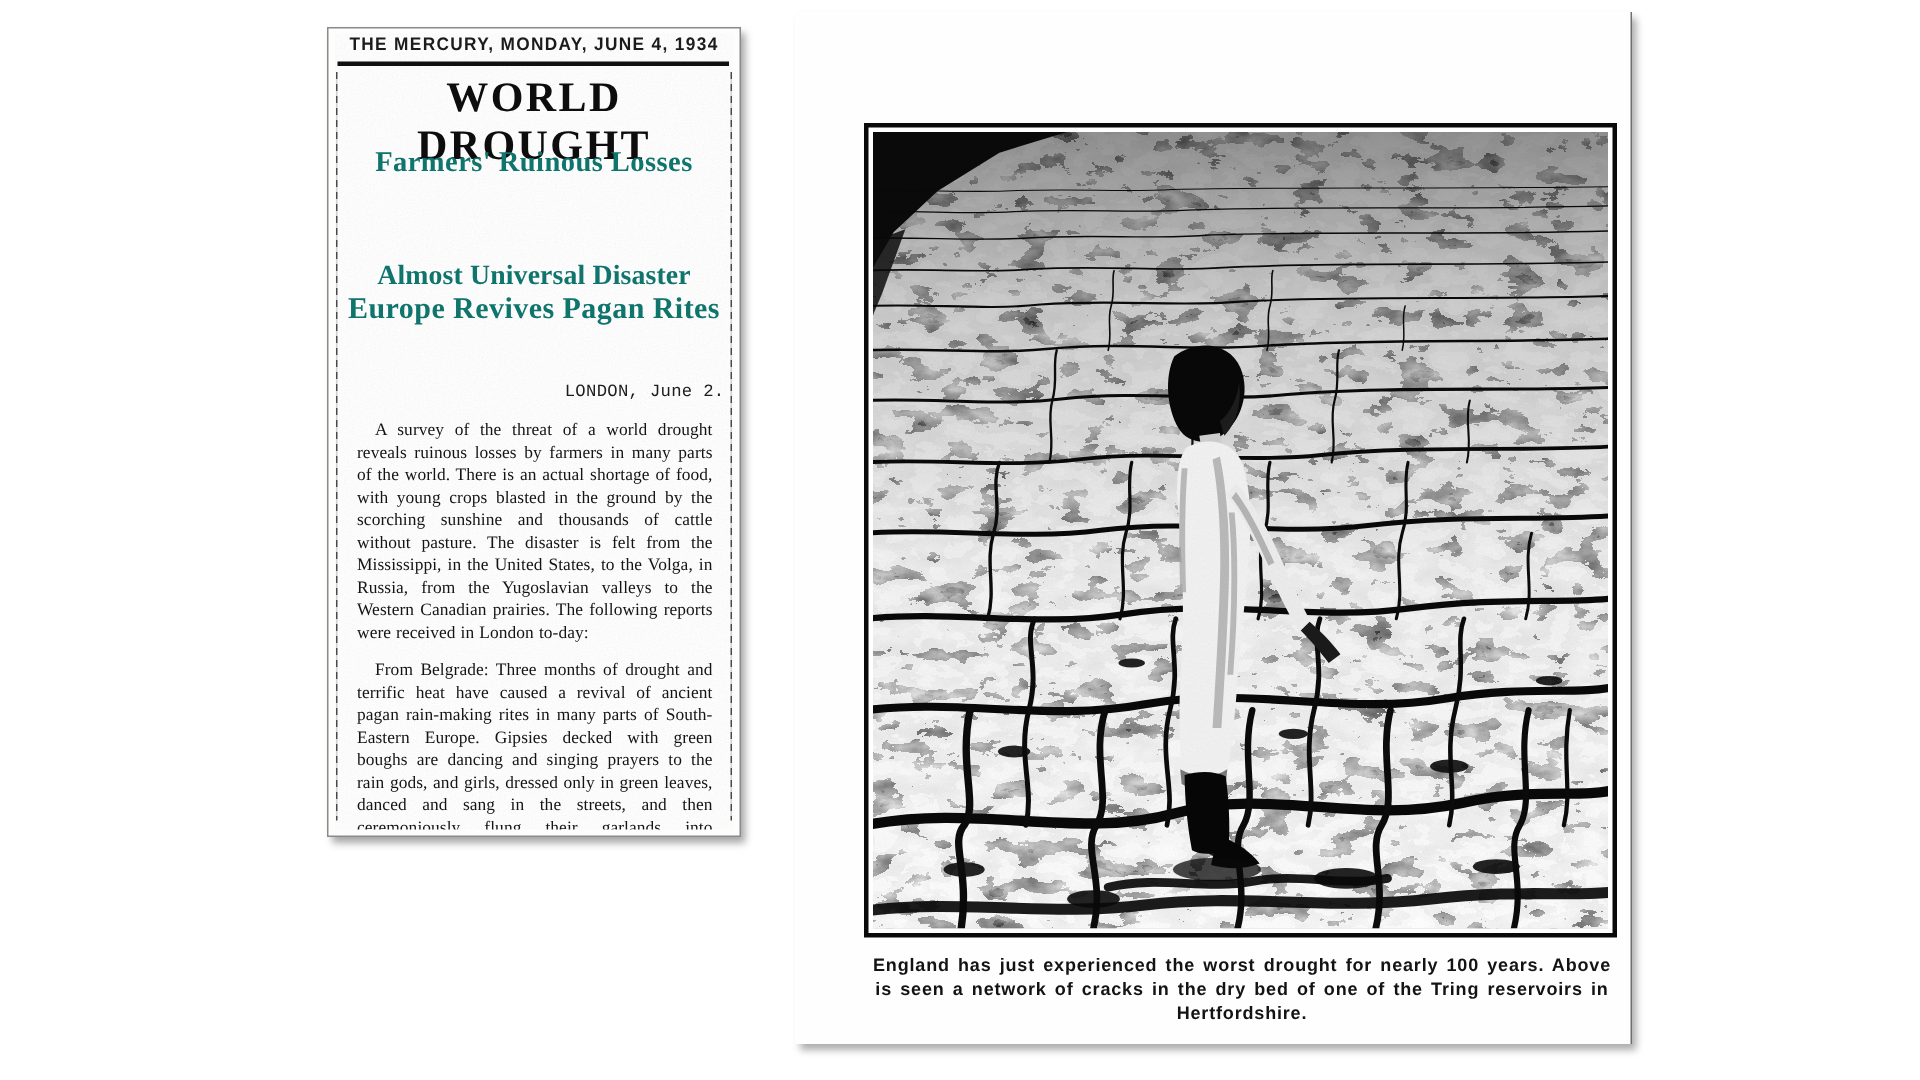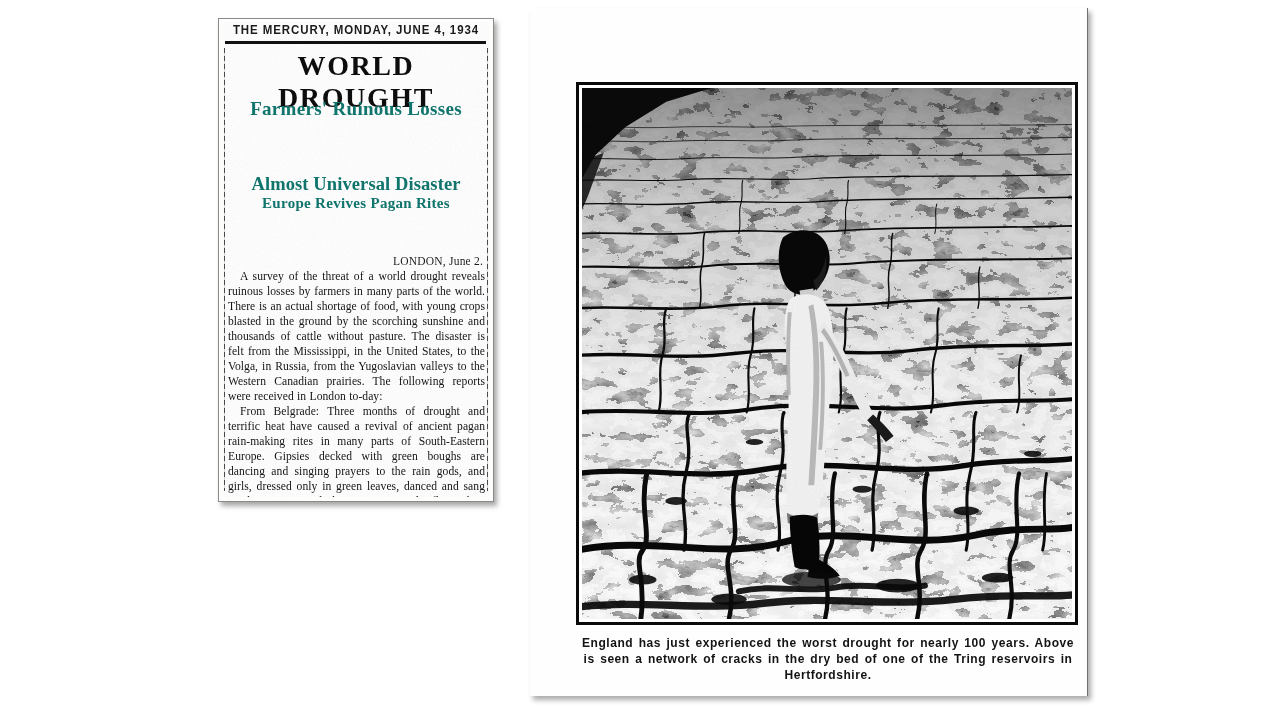--- a/index.html
+++ b/index.html
@@ -10,21 +10,21 @@
   }
   body {
     font-family: "Liberation Serif", serif;
     position: relative;
   }
 
   
   #left-clipping {
     position: absolute;
     left: 218px; top: 18px;
-    width: 276px; height: 484px;
+    width: 276px; height: 540px;
     background: #fdfdfb;
     box-shadow: 3px 4px 5px rgba(0,0,0,0.35);
     border: 1px solid #8a8a8a;
     box-sizing: border-box;
     overflow: hidden;
   }
   .clip-inner {
     position: absolute;
     left: 4px; top: 3px; right: 4px; bottom: 4px;
     background: #ffffff;
@@ -74,45 +74,45 @@
     position: absolute;
     left: 2px; right: 2px;
     text-align: center;
     font-family: "Liberation Serif", serif;
     font-weight: bold;
     color: #0f766e;
     letter-spacing: 0.3px;
   }
   #subhead-1 { top: 76px;  font-size: 19px; }
   #subhead-2 { top: 124px; font-size: 18.5px; letter-spacing: 0.1px; margin-top: 28px; }
-  #subhead-3 { top: 172px; font-size: 15px; line-height: 1.28; }
+  #subhead-3 { top: 172px; font-size: 20px; line-height: 1.28; }
 
   #dateline {
     position: absolute;
     left: 0; right: 6px; top: 233px;
     text-align: right;
     font-size: 11.5px;
     color: #1c1c1c;
     letter-spacing: 0.2px;
-    font-family: Liberation Serif, serif;
+    font-family: Liberation Mono, monospace;
   }
 
   #bodytext {
     position: absolute;
     left: 5px; right: 4px; top: 247px;
     font-family: "Liberation Serif", serif;
     font-size: 11.6px;
     line-height: 1.295;
     color: #141414;
     text-align: justify;
     text-justify: inter-word;
     letter-spacing: 0.05px;
     word-spacing: 0.4px;
   }
-  #bodytext p { margin: 0; text-indent: 12px; }
+  #bodytext p { margin: 10px; text-indent: 12px; }
 
   
   .grain {
     position: absolute; inset: 0;
     pointer-events: none;
     opacity: 0.33;
     mix-blend-mode: multiply;
   }
 
   

